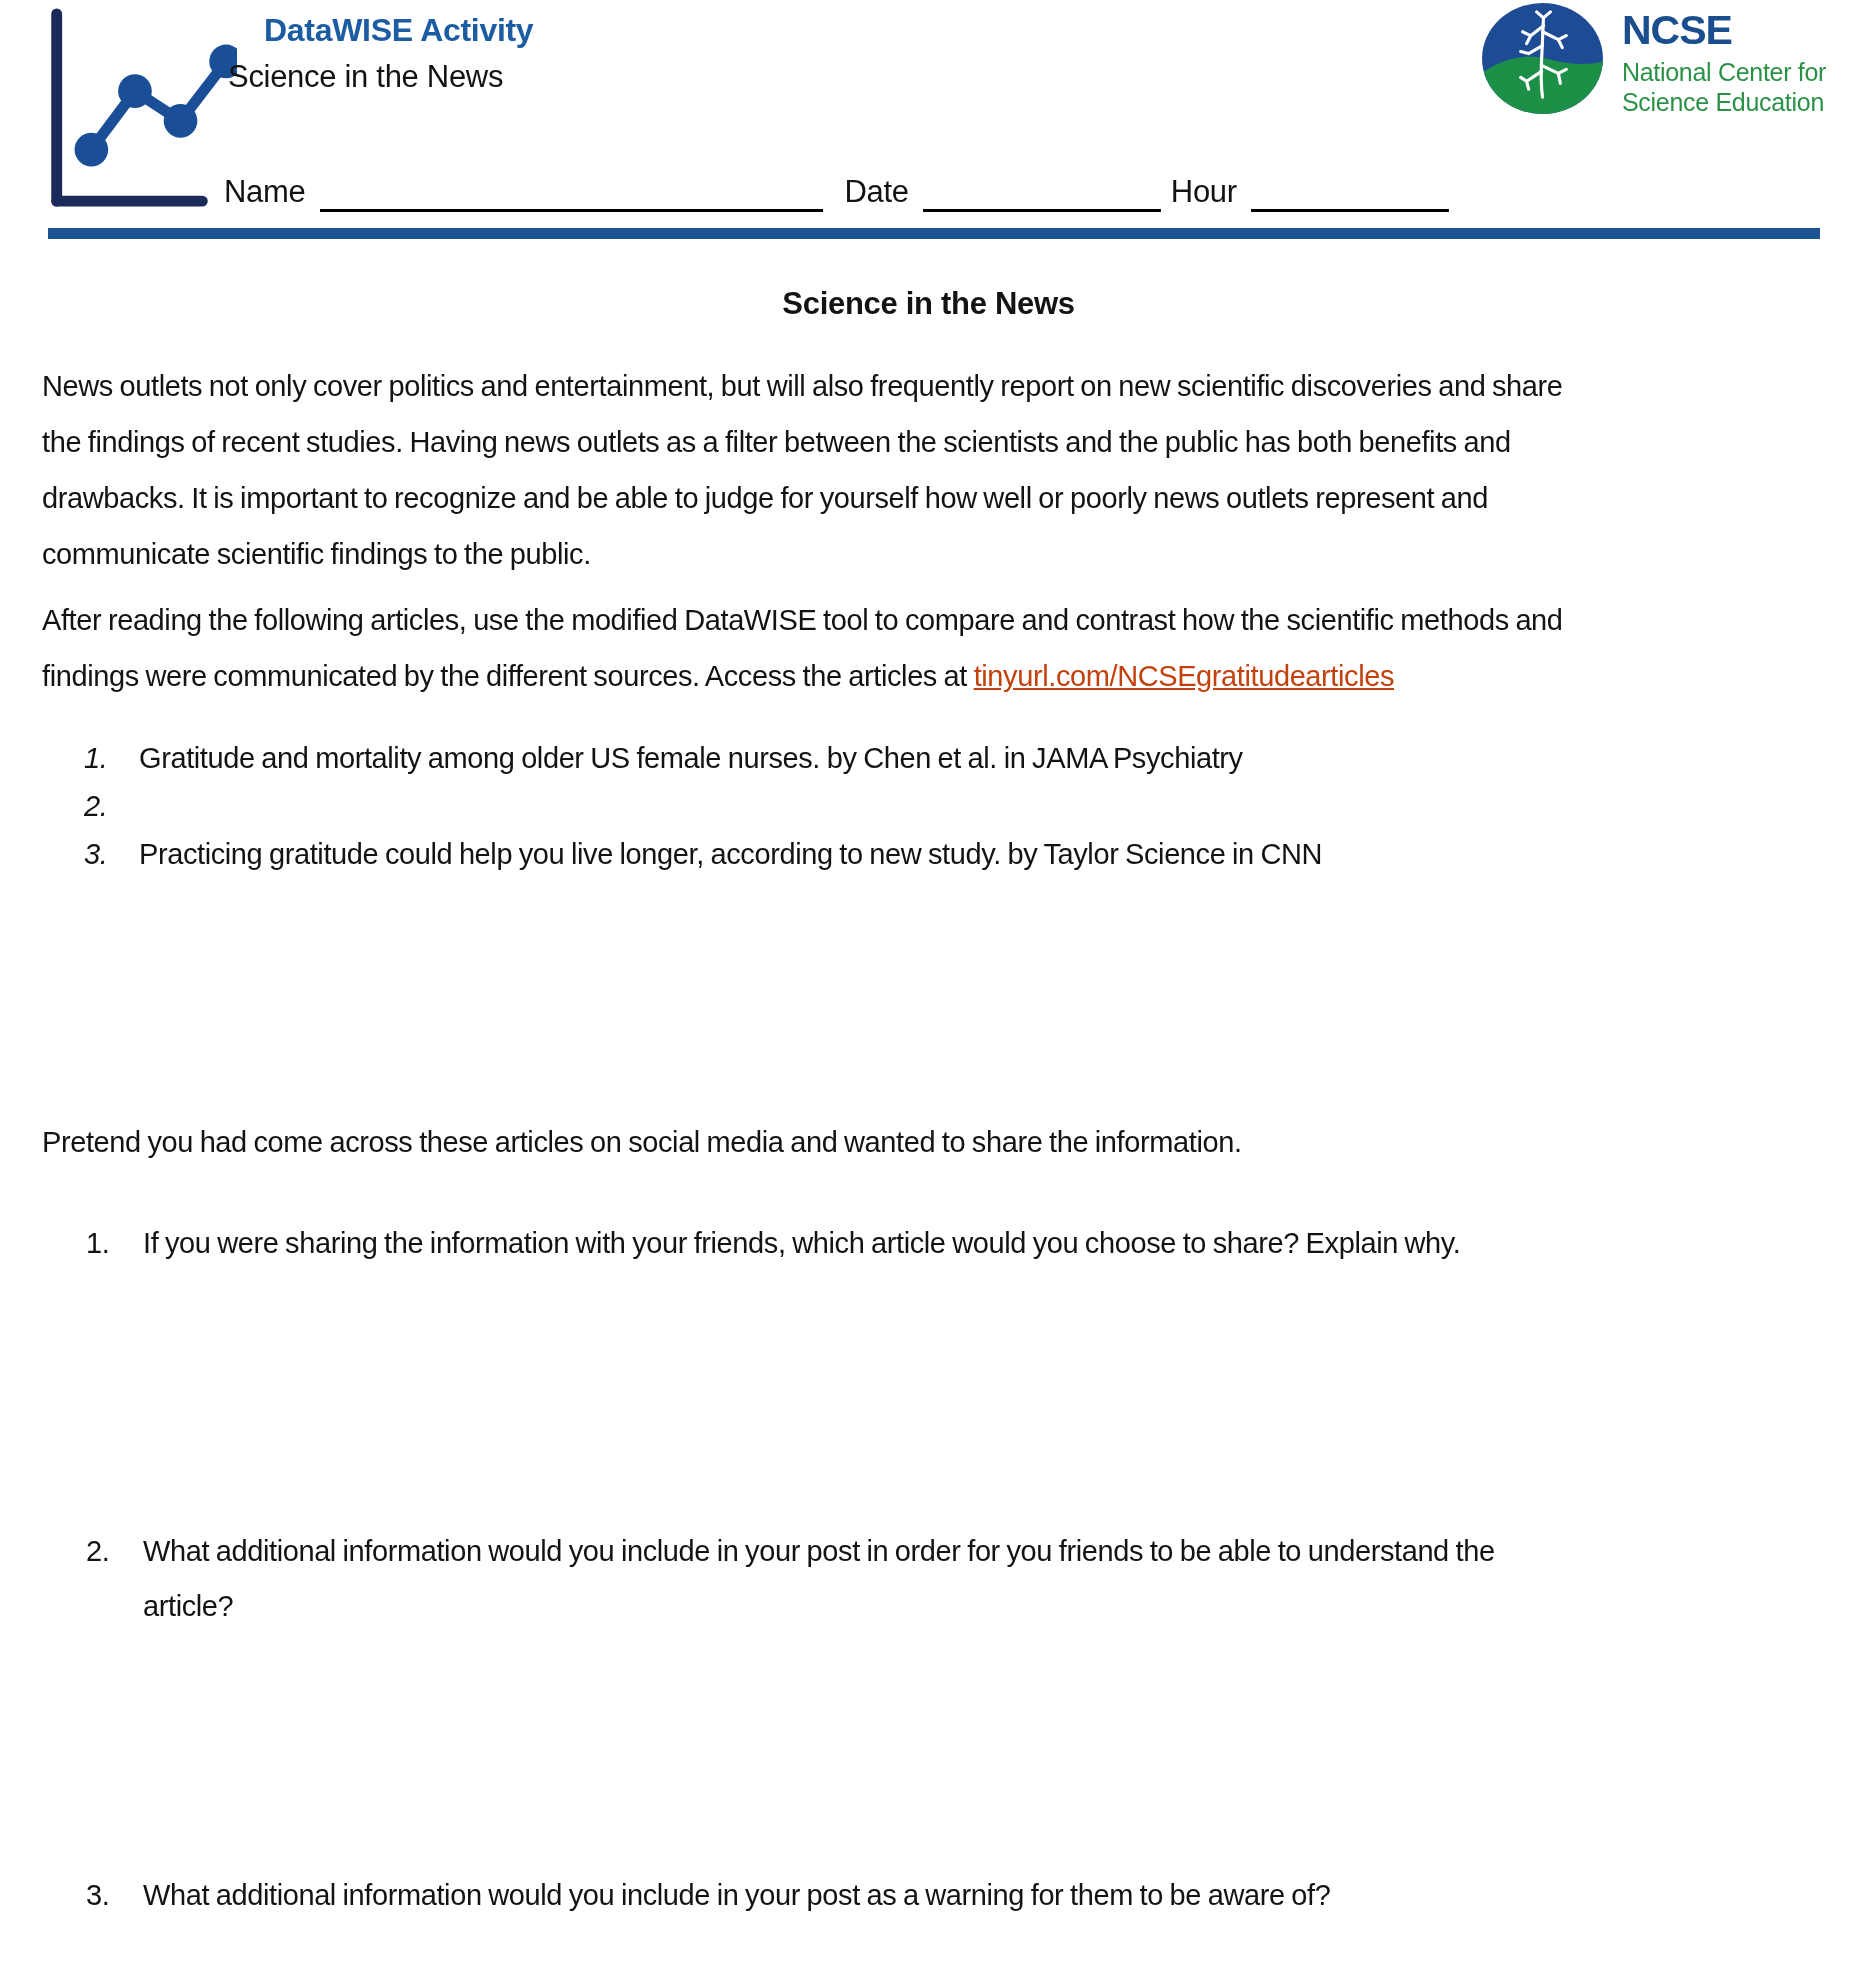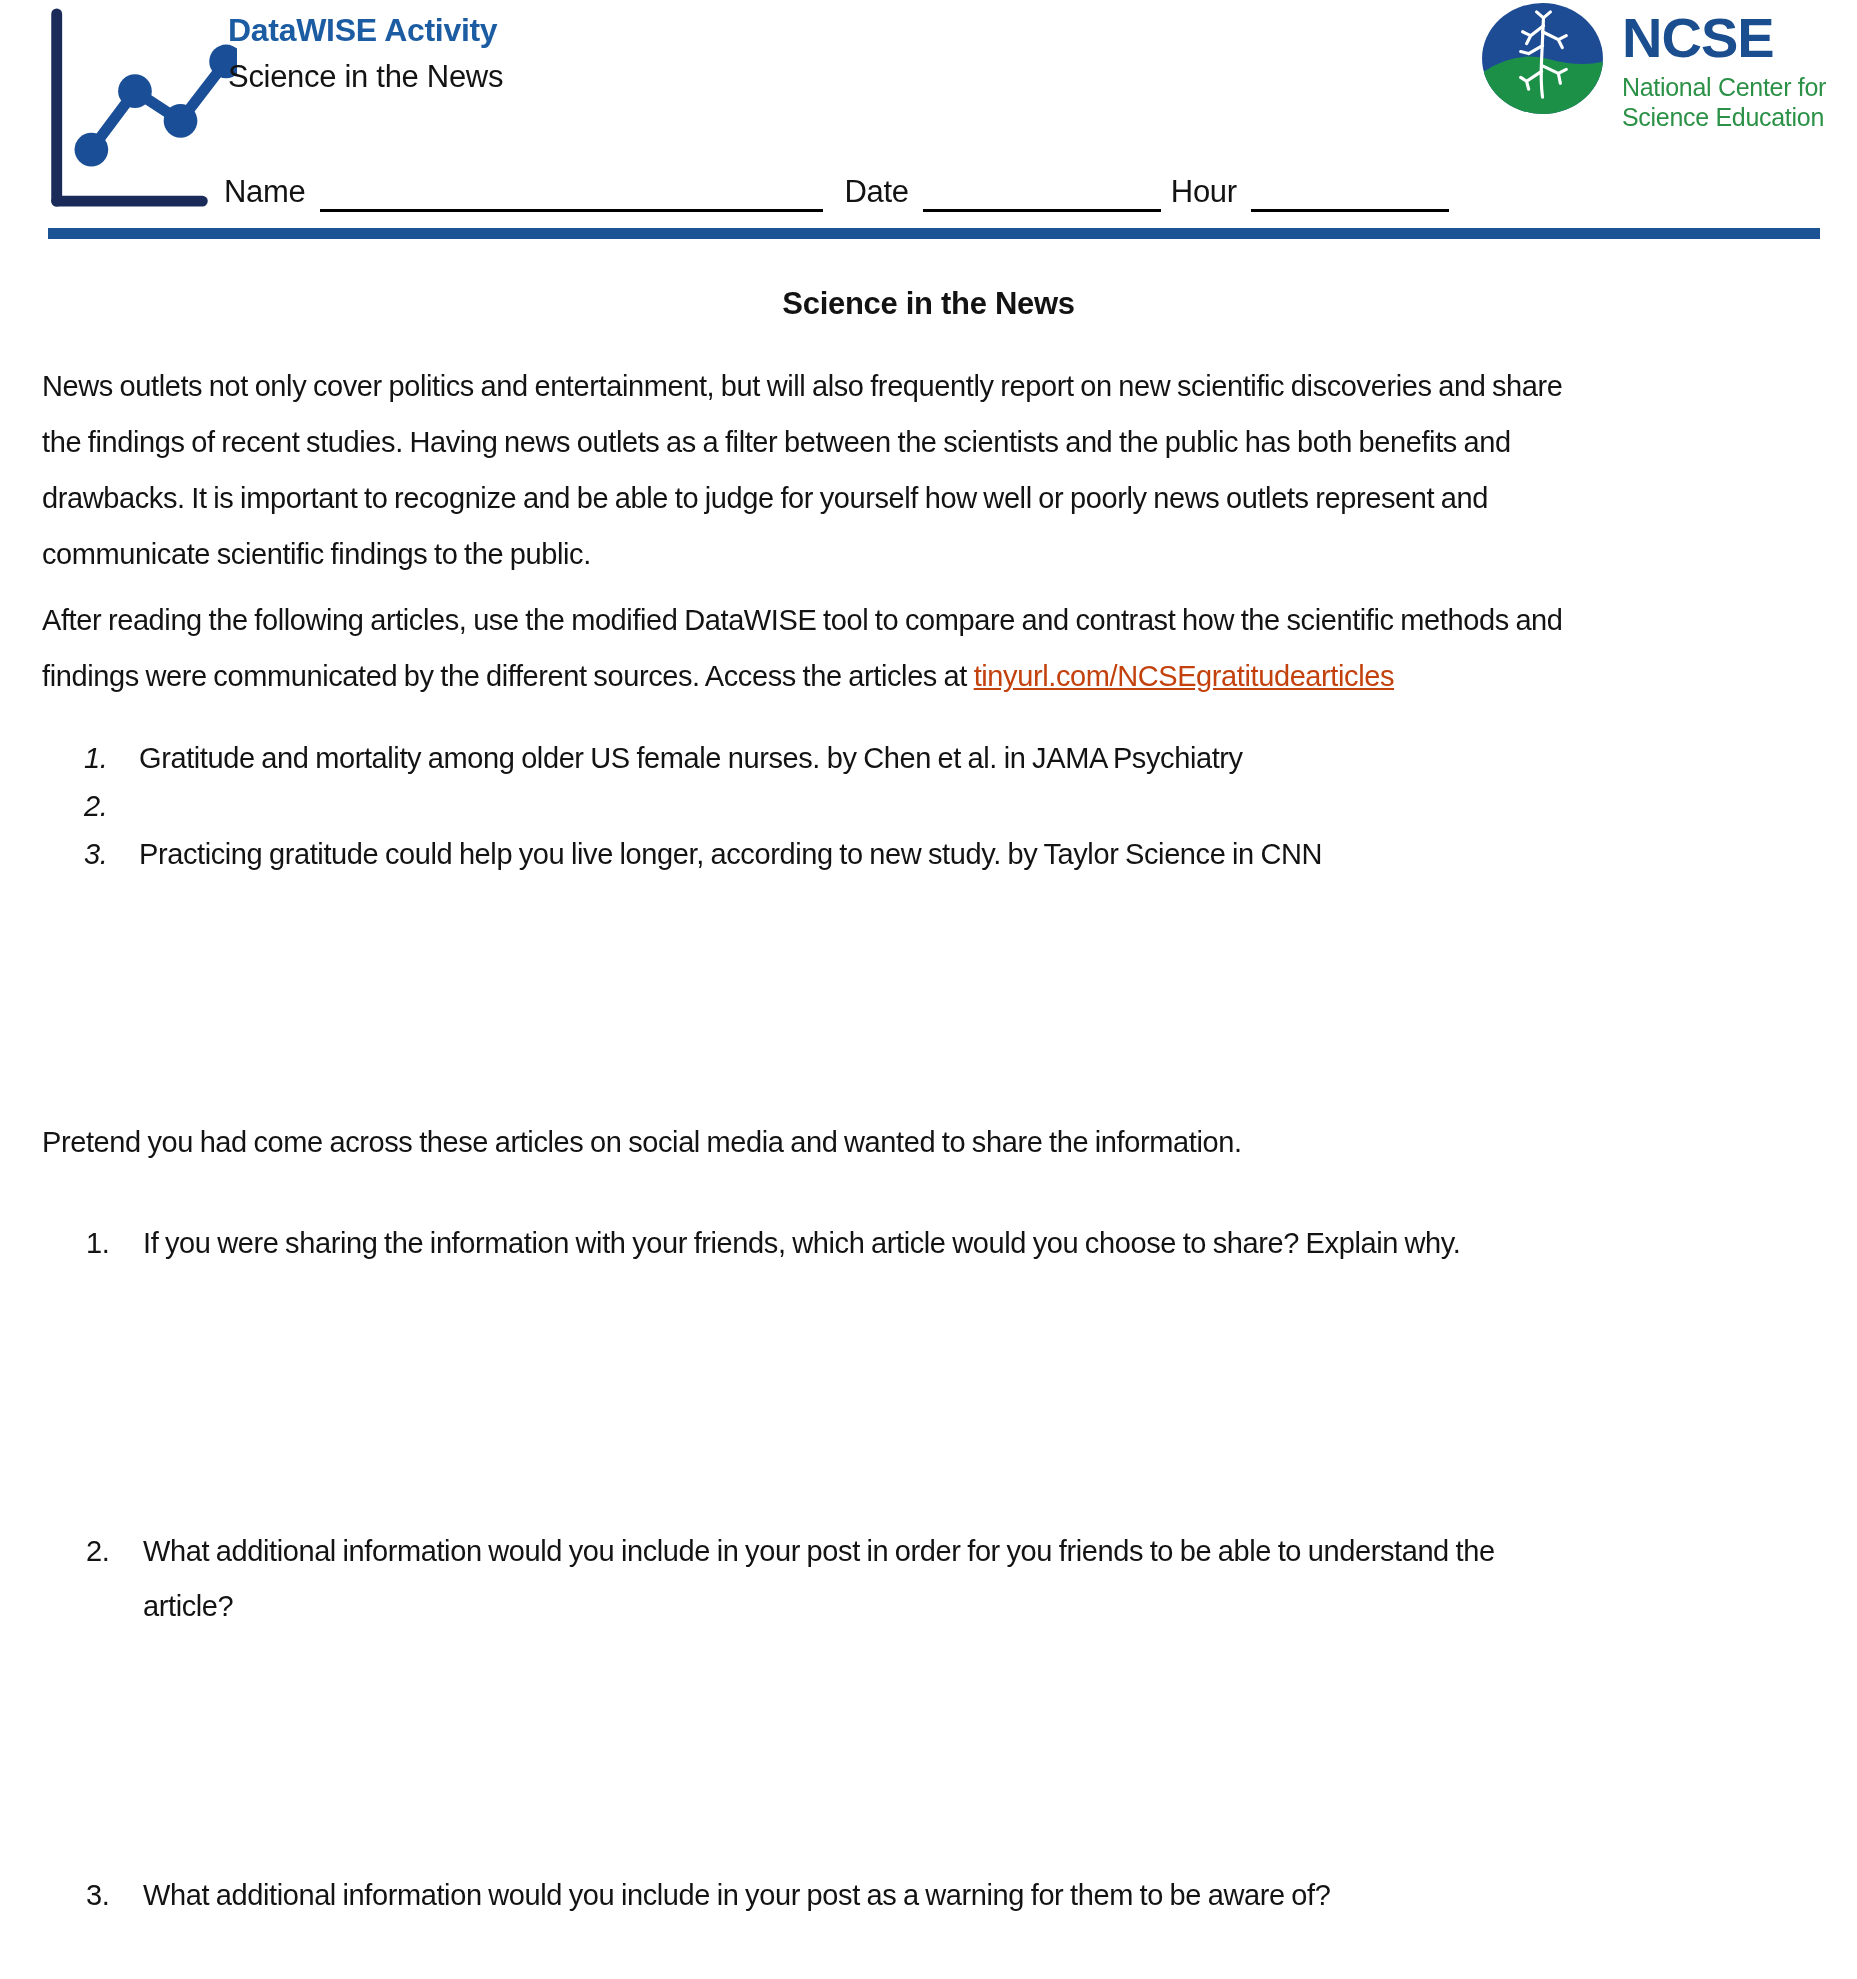--- a/index.html
+++ b/index.html
@@ -15,29 +15,30 @@
 
   
   .header { position: relative; height: 226px; }
 
   .dw-logo { position: absolute; left: 24px; top: 4px; width: 213px; height: 210px; }
 
   .header-titles { position: absolute; left: 228px; top: 12px; }
   .dw-title {
     font-size: 32px; font-weight: bold; color: #1c5ca3;
     letter-spacing: -0.3px;
+    margin-left: 36px;
   }
   .dw-subtitle {
     font-size: 31px; color: #131313; margin-top: 10px; letter-spacing: -0.3px;
   }
 
   .ncse-logo { position: absolute; left: 1481px; top: 2px; width: 123px; height: 113px; }
   .ncse-wordmark { position: absolute; left: 1622px; top: 10px; line-height: 1; }
   .ncse-acronym {
-    font-size: 56px; font-weight: bold; color: #1b4e8e; letter-spacing: -1px;
+    font-size: 41px; font-weight: bold; color: #1b4e8e; letter-spacing: -1px;
   }
   .ncse-sub {
     font-size: 25px; color: #2b9147; line-height: 30px; margin-top: 6px;
     letter-spacing: -0.3px;
   }
 
   .field-row {
     position: absolute; left: 224px; top: 174px;
     display: flex; align-items: flex-end;
     font-size: 31px; letter-spacing: -0.3px;

